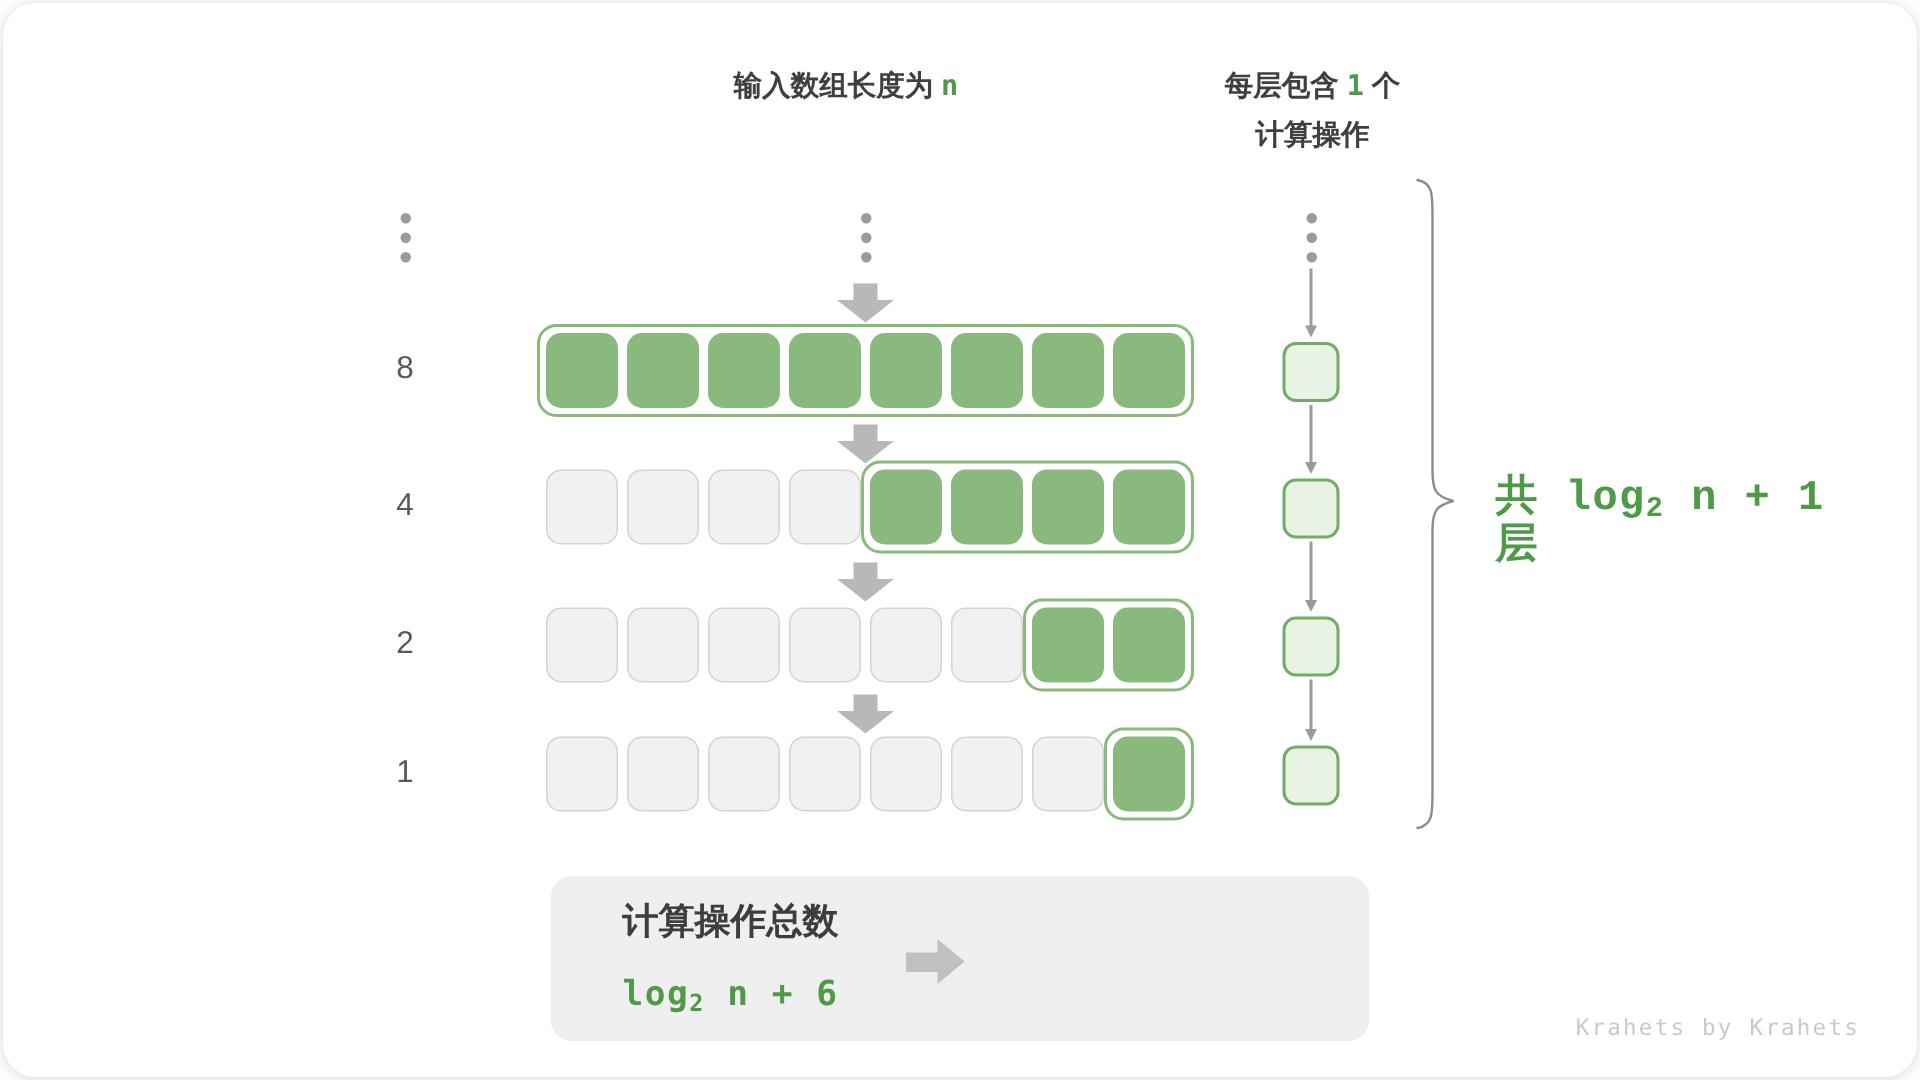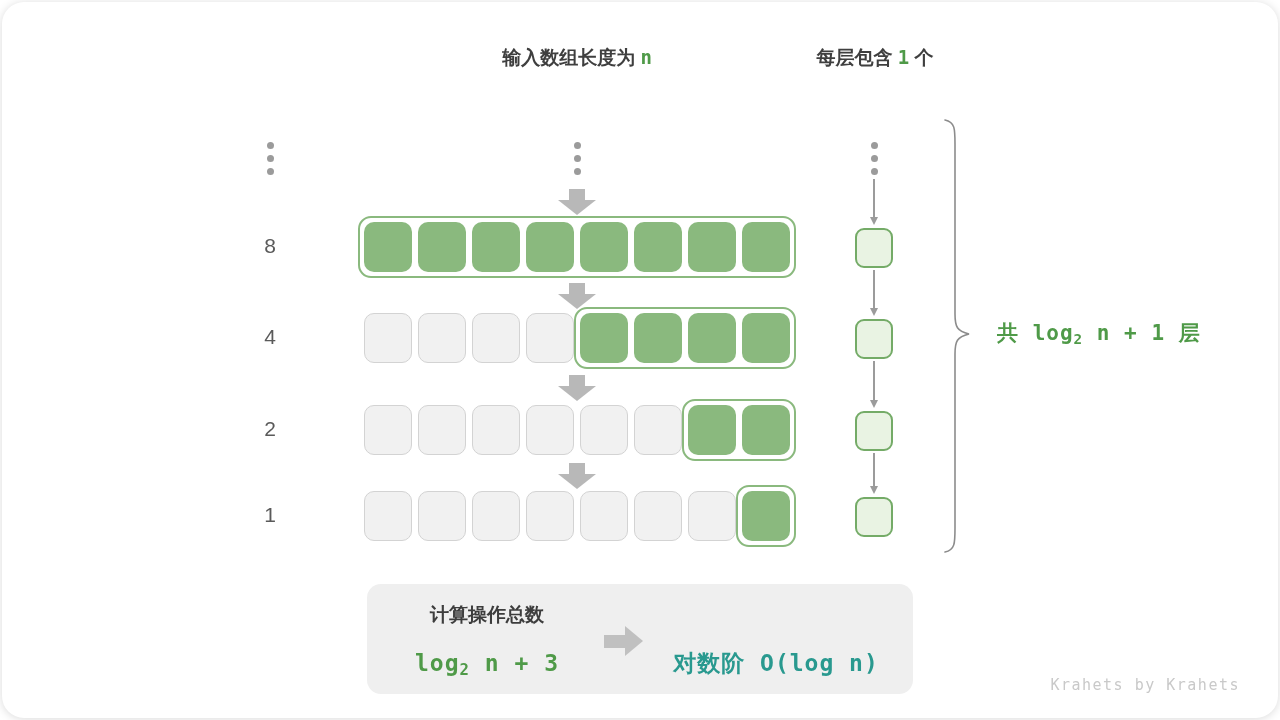--- a/index.html
+++ b/index.html
@@ -47,38 +47,39 @@
   .cell-gray{background:#f1f1f1;border:1.5px solid #d3d3d3;}
   .green-container{position:absolute;height:62px;box-sizing:border-box;
     border:2px solid #8ab97e;border-radius:13px;background:#ffffff;}
 
   .row-label{font-size:21px;color:#5a5a5a;font-weight:500;line-height:26px;}
 
   
   .op-box{position:absolute;left:855px;width:38px;height:40px;box-sizing:border-box;
     background:#e9f3e3;border:2.5px solid #74ab67;border-radius:9px;}
 
-  .brace-label{font-size:21px;line-height:26px;letter-spacing:1px;}
+  .brace-label{font-size:28px;line-height:26px;letter-spacing:1px;font-family:Liberation Mono, monospace;}
 
   .summary-box{left:367px;top:584px;width:546px;height:110px;background:#efefef;border-radius:14px;}
-  .summary-title{font-size:19px;font-weight:bold;color:#3d3d3d;line-height:26px;}
+  .summary-title{font-size:24px;font-weight:bold;color:#3d3d3d;line-height:26px;}
   .summary-formula{font-size:23px;line-height:30px;letter-spacing:1px;}
 
   .watermark{font-size:15px;color:#c9c9c9;letter-spacing:1.5px;}
 </style>
 </head>
 <body>
 
 <div id="stage">
   <div class="card"></div>
 
 
-  <div class="abs ctr hdr" style="left:427px;top:46px;width:300px;"><span>输入数组长度为 </span><span class="mono green-txt">n</span></div>
+  <div class="abs ctr hdr" style="left:414px;top:46px;width:300px;"><span>输入数组长度为 </span><span class="mono green-txt">n</span></div>
 
   <div class="abs ctr hdr" style="left:760px;top:46px;width:230px;"><span>每层包含 </span><span class="mono green-txt">1</span><span> 个</span></div>
+  <div class="abs ctr hdr" style="left:760px;top:80px;width:230px;">计算操作</div>
 
   <div class="abs dots" style="left:266.5px;top:142px;">
       <i></i>
       <i></i>
       <i></i>
     </div>
   <div class="abs dots" style="left:573.5px;top:142px;">
       <i></i>
       <i></i>
       <i></i>
@@ -172,23 +173,22 @@
   <div class="op-box" style="top:497px;"></div>
 
   <svg class="abs" style="left:938px;top:118px;" width="40" height="436" viewBox="0 0 40 436">
     <path d="M7,2 C17,4 17,11 17,26 L17,196 C17,209 19,213 31,216 C19,219 17,223 17,236 L17,410 C17,425 17,432 7,434" fill="none" stroke="#8c8c8c" stroke-width="1.6" stroke-linecap="round"></path>
   </svg>
 
   <div class="abs mono green-txt brace-label" style="left:997px;top:320px;width:260px;"><span>共 log</span><span class="sub">2</span><span> n + 1 层</span></div>
 
   <div class="abs summary-box"></div>
   <div class="abs ctr summary-title" style="left:377px;top:602px;width:220px;">计算操作总数</div>
-  <div class="abs ctr mono green-txt summary-formula" style="left:377px;top:648px;width:220px;"><span>log</span><span class="sub">2</span><span> n + 3</span></div>
+  <div class="abs ctr mono green-txt summary-formula" style="left:377px;top:648px;width:220px;"><span>log</span><span class="sub">2</span><span> n + 6</span></div>
 
   <div class="abs block-arrow-right" style="left:604px;top:626px;width:42px;height:31px;">
       <div class="stem"></div>
       <div class="head"></div>
     </div>
 
-  <div class="abs ctr mono teal-txt summary-formula" style="left:646px;top:648px;width:260px;">对数阶 O(log n)</div>
 
   <div class="abs mono watermark" style="right:40px;top:676px;">Krahets by Krahets</div>
 </div>
 
 </body></html>

